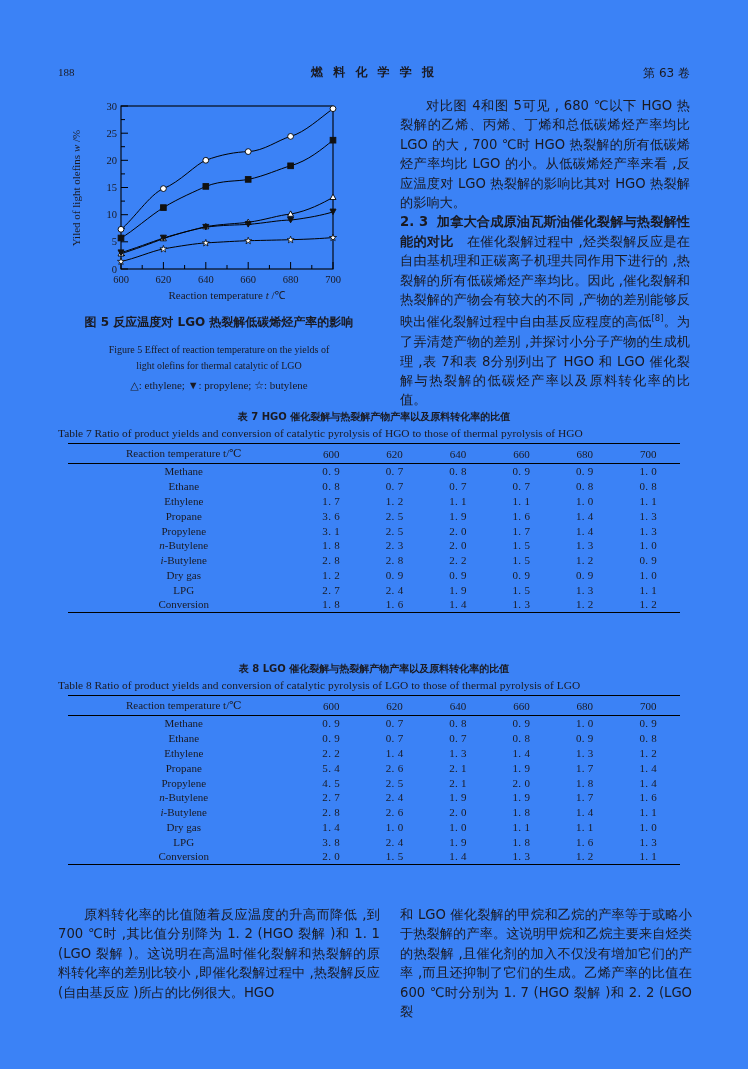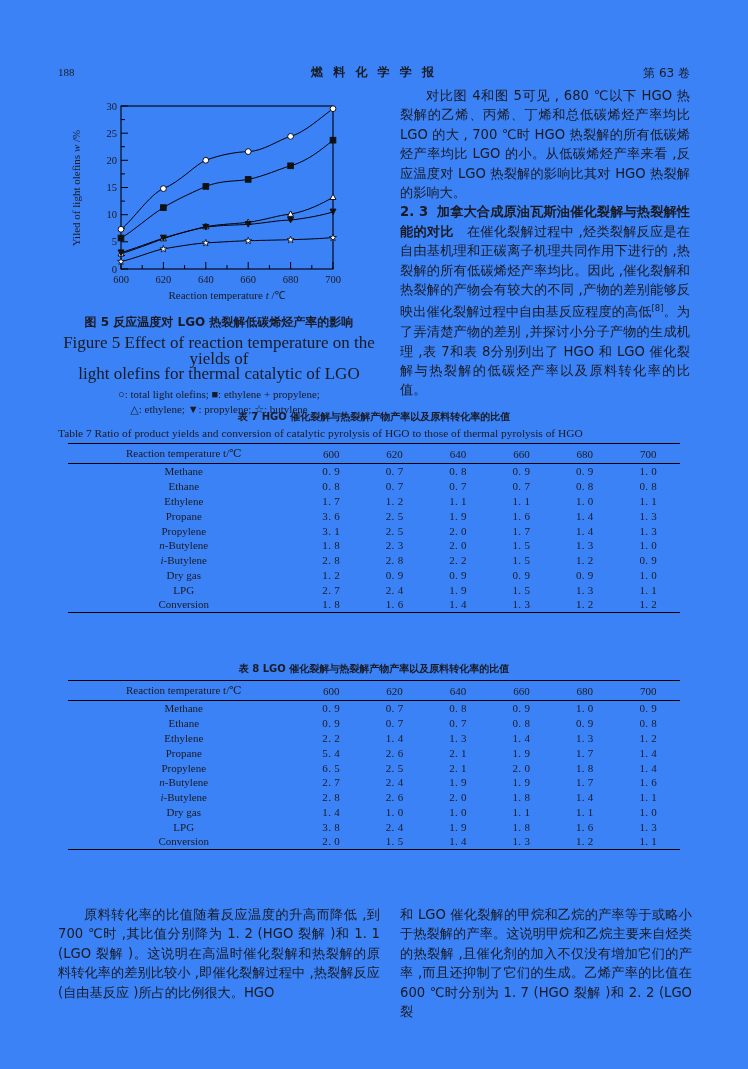--- a/index.html
+++ b/index.html
@@ -24,38 +24,38 @@
   .hdr-page{position:absolute;left:0;top:2px;font-size:11px;}
   .hdr-title{
     position:absolute;left:0;right:0;top:0;text-align:center;
     font-family:"DejaVu Sans","Liberation Sans",sans-serif;
     font-weight:bold;font-size:12px;letter-spacing:3px;
   }
   .hdr-vol{position:absolute;right:0;top:1px;font-size:12px;
     font-family:"DejaVu Sans","Liberation Sans",sans-serif;}
   
   .colL{position:absolute;left:58px;top:96px;width:322px;}
-  .colR{position:absolute;left:400px;top:86px;width:290px;}
+  .colR{position:absolute;left:400px;top:96px;width:290px;}
   .cjk{
     font-family:"DejaVu Sans","Liberation Sans",sans-serif;
     font-size:13.2px;line-height:19.4px;text-align:justify;
     text-justify:inter-ideograph;
   }
   .cjk p{margin:0;}
   .indent{text-indent:26px;}
   sup{font-size:8.5px;vertical-align:super;}
   
   .figbox{position:absolute;left:0px;top:0px;width:322px;height:215px;}
   .figcap{position:absolute;left:0;top:218px;width:322px;}
   .figcap .zh{
     font-family:"DejaVu Sans","Liberation Sans",sans-serif;
     font-size:12px;text-align:center;font-weight:bold;
   }
   .figcap .en{
-    font-size:17px;text-align:center;line-height:15.5px;margin-top:4px;
+    font-size:10px;text-align:center;line-height:15.5px;margin-top:11px;
   }
   .figcap .leg{
     font-size:11px;text-align:center;line-height:15.5px;margin-top:5px;
   }
   
   .tblblock{position:absolute;left:58px;width:632px;}
   .tbl-zh{
     font-family:"DejaVu Sans","Liberation Sans",sans-serif;
     font-size:10px;font-weight:bold;text-align:center;
   }
@@ -210,21 +210,20 @@
       </svg>
     </div>
 
     <div class="figcap">
       <div class="zh">图 5   反应温度对 LGO 热裂解低碳烯烃产率的影响</div>
       <div class="en">
         <div>Figure 5    Effect of reaction  temperature on the  yields of</div>
         <div>light olefins for thermal catalytic of LGO</div>
       </div>
       <div class="leg">
-        <div>○:  total light olefins;  ■:  ethylene  +  propylene;</div>
         <div>△:  ethylene;  ▼:  propylene;  ☆:  butylene</div>
       </div>
     </div>
   </div>
 
   <div class="colR cjk">
     <p class="indent">对比图 4和图 5可见 , 680 ℃以下 HGO 热裂解的乙烯、丙烯、丁烯和总低碳烯烃产率均比 LGO 的大 , 700 ℃时 HGO 热裂解的所有低碳烯烃产率均比 LGO 的小。从低碳烯烃产率来看 ,反应温度对 LGO 热裂解的影响比其对 HGO 热裂解的影响大。</p>
     <p><span style="font-weight:bold">2. 3</span>&nbsp;&nbsp;<span style="font-weight:bold">加拿大合成原油瓦斯油催化裂解与热裂解性能的对比</span>&nbsp;&nbsp;&nbsp;<span>在催化裂解过程中 ,烃类裂解反应是在自由基机理和正碳离子机理共同作用下进行的 ,热裂解的所有低碳烯烃产率均比。因此 ,催化裂解和热裂解的产物会有较大的不同 ,产物的差别能够反映出催化裂解过程中自由基反应程度的高低</span><sup>[8]</sup><span>。为了弄清楚产物的差别 ,并探讨小分子产物的生成机理 ,表 7和表 8分别列出了 HGO 和 LGO 催化裂解与热裂解的低碳烃产率以及原料转化率的比值。</span></p>
   </div>
 
@@ -333,20 +332,21 @@
             <td class="cv">1. 3</td>
             <td class="cv">1. 2</td>
             <td class="cv">1. 2</td>
           </tr>
         </tbody>
     </table>
   </div>
 
   <div class="tblblock" style="top:662px;">
     <div class="tbl-zh">表 8  LGO 催化裂解与热裂解产物产率以及原料转化率的比值</div>
+    <div class="tbl-en">Table 8   Ratio of product yields and conversion of catalytic pyrolysis of LGO  to those of thermal pyrolysis of LGO</div>
     <table class="dt">
       <thead>
         <tr>
           <th class="rowhead">Reaction  temperature  t/℃</th>
           <th class="ch">600</th>
           <th class="ch">620</th>
           <th class="ch">640</th>
           <th class="ch">660</th>
           <th class="ch">680</th>
           <th class="ch">700</th>
@@ -384,21 +384,21 @@
             <td class="rowlabel">Propane</td>
             <td class="cv">5. 4</td>
             <td class="cv">2. 6</td>
             <td class="cv">2. 1</td>
             <td class="cv">1. 9</td>
             <td class="cv">1. 7</td>
             <td class="cv">1. 4</td>
           </tr>
           <tr>
             <td class="rowlabel">Propylene</td>
-            <td class="cv">6. 5</td>
+            <td class="cv">4. 5</td>
             <td class="cv">2. 5</td>
             <td class="cv">2. 1</td>
             <td class="cv">2. 0</td>
             <td class="cv">1. 8</td>
             <td class="cv">1. 4</td>
           </tr>
           <tr>
             <td class="rowlabel"><i>n</i>-Butylene</td>
             <td class="cv">2. 7</td>
             <td class="cv">2. 4</td>

